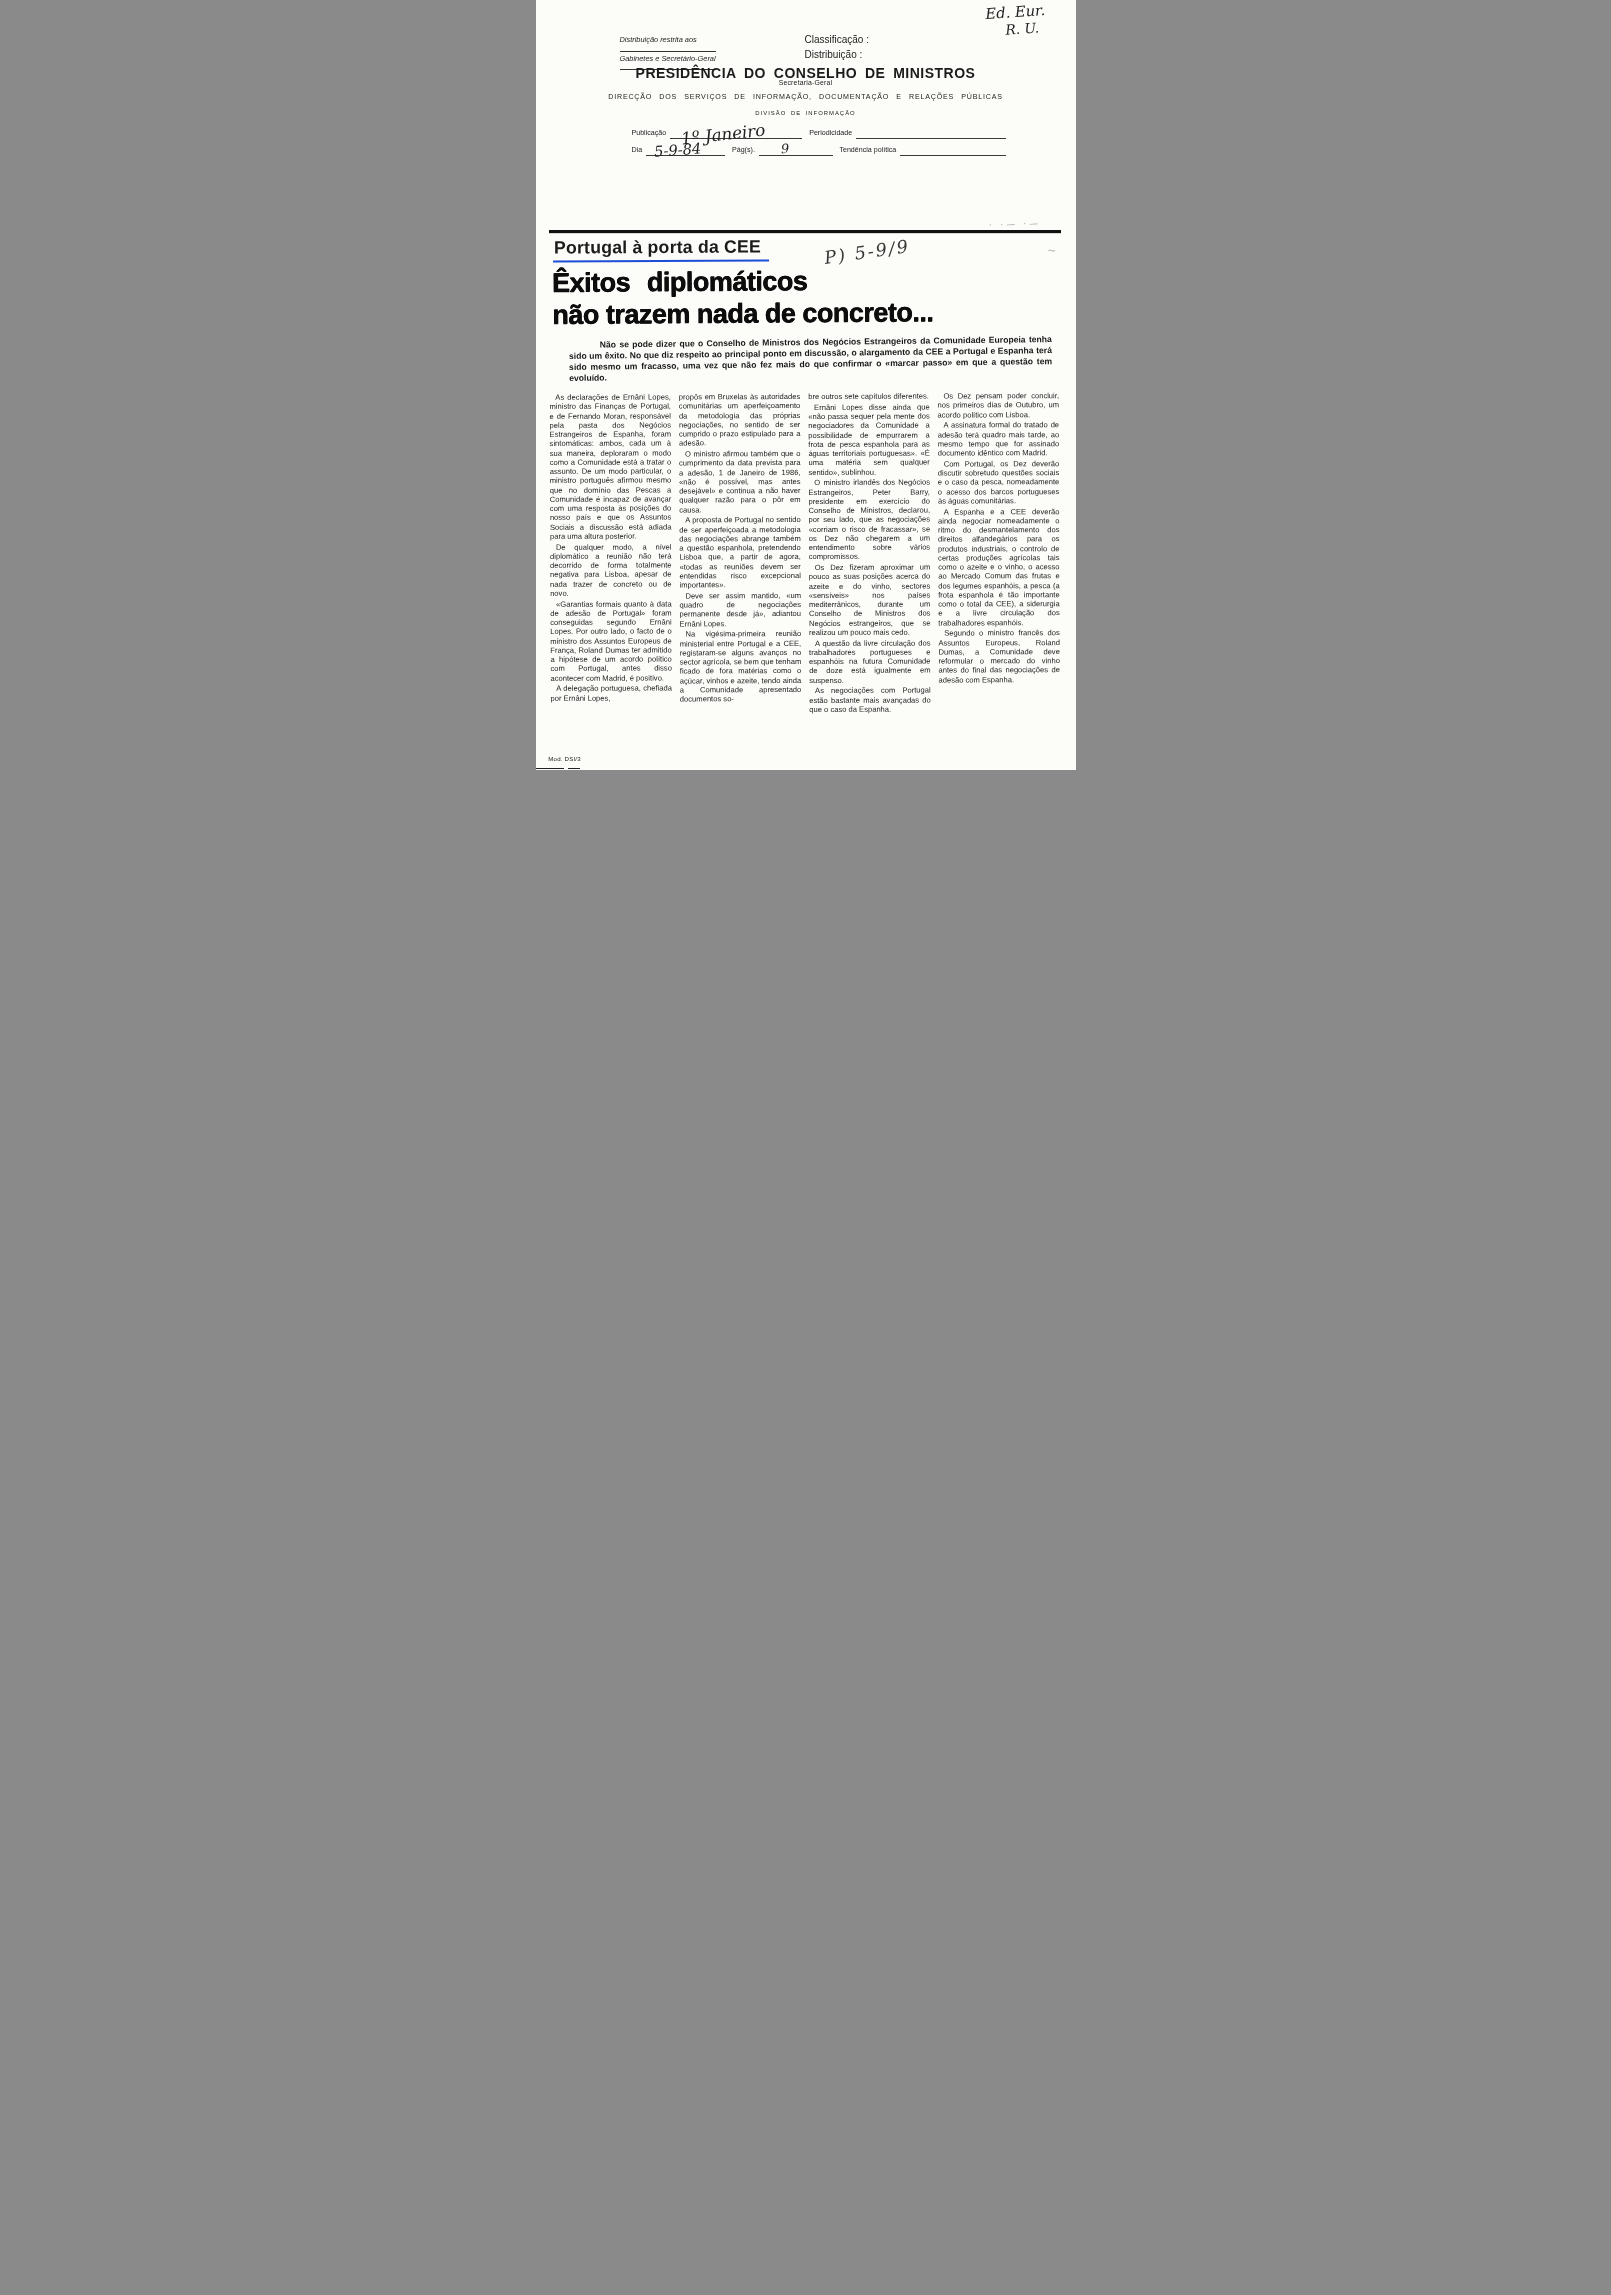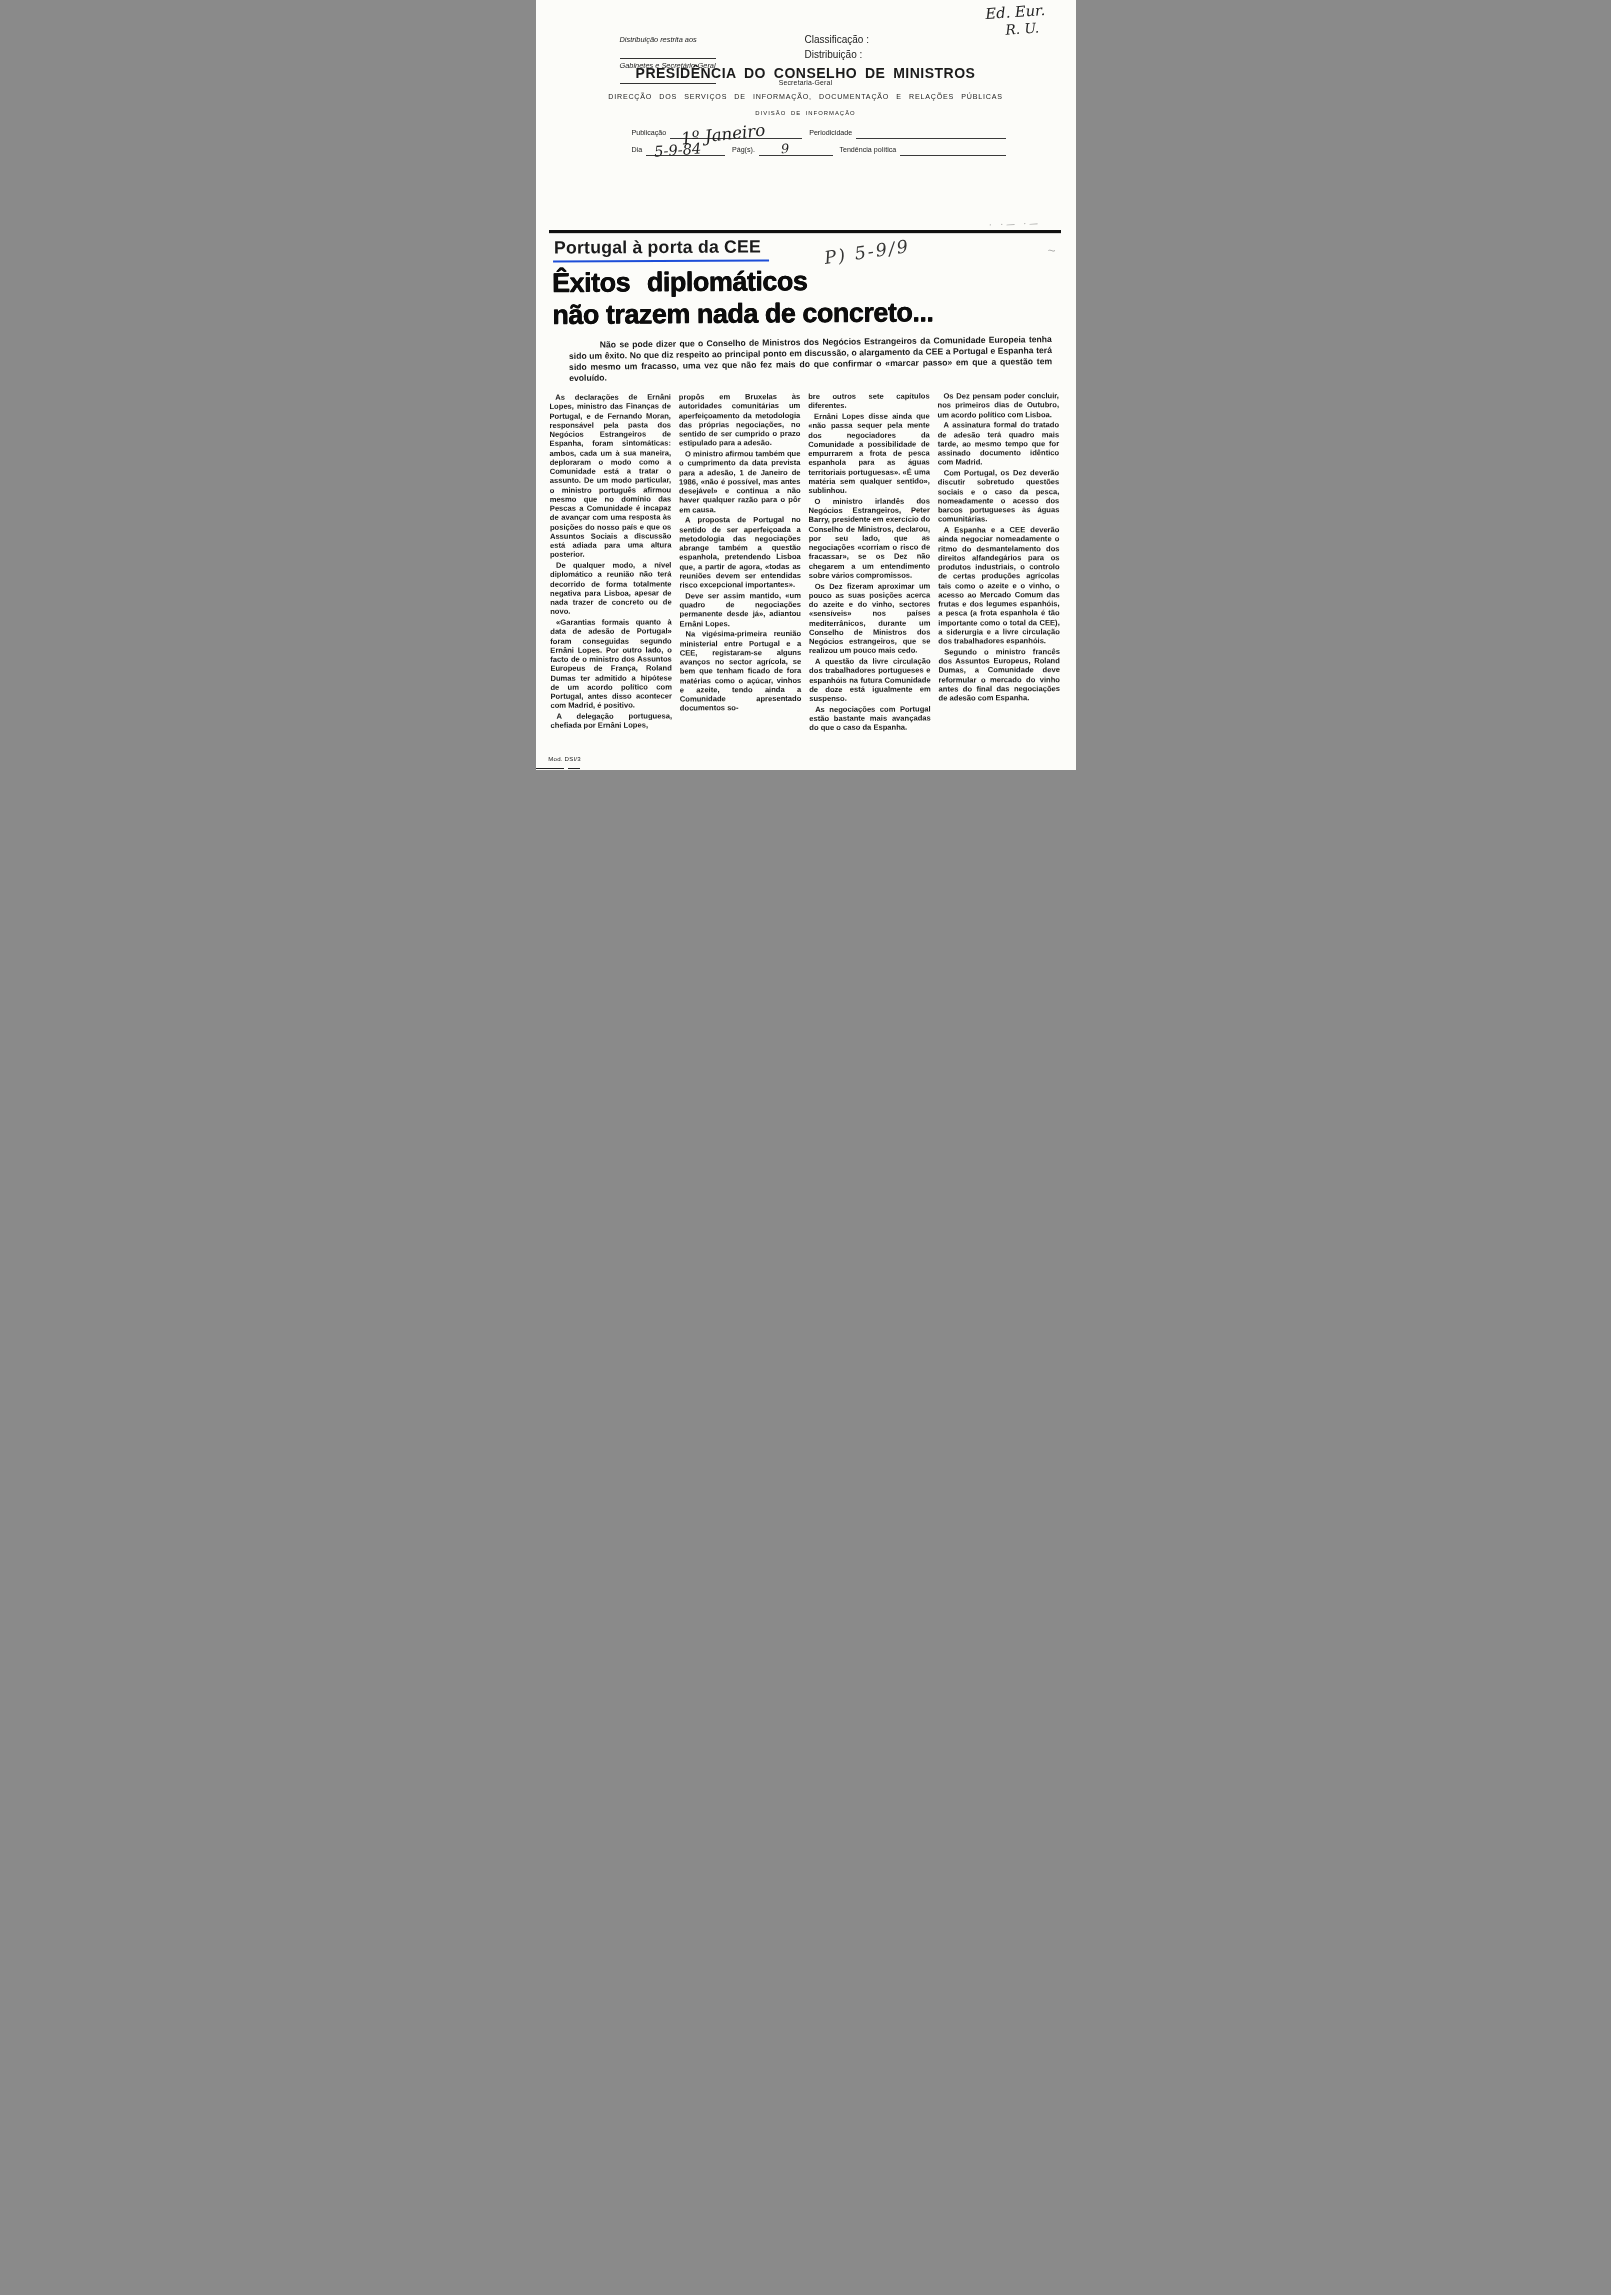--- a/index.html
+++ b/index.html
@@ -23,21 +23,21 @@
     transform:rotate(-4deg);
     font-size:14.7px;line-height:16.7px;
     text-align:left;
   }
   .top-note .l2{margin-left:18.7px;font-size:13.8px;}
   
   .restricted{
     position:absolute;left:84px;top:33px;
     font-size:7.4px;font-style:italic;line-height:14.7px;
   }
-  .restricted span{display:block;border-bottom:0.5px solid #333;padding-bottom:10px;}
+  .restricted span{display:block;border-bottom:0.5px solid #333;padding-bottom:3px;}
   .class-block{
     position:absolute;left:269px;top:33px;
     font-size:10px;line-height:14.7px;
   }
   .org-title{
     position:absolute;left:0;right:0;top:65px;text-align:center;
     font-size:14px;font-weight:bold;letter-spacing:0.5px;word-spacing:3.4px;
   }
   .org-sub{
     position:absolute;left:0;right:0;top:79px;text-align:center;
@@ -128,21 +128,21 @@
     display:flex;gap:7.9px;
     margin:10.8px 1px 0 1px;
     transform:rotate(-.2deg);
   }
   .col{
     flex:1;
     font-size:7.6px;line-height:1.22;
     text-align:justify;
     hyphens:none;
   }
-  .col p{margin:0 0 1.5px 0;text-indent:5.9px;font-weight:bold;}
+  .col p{margin:0 0 1.5px 0;text-indent:5.9px;}
   .col p.flush{text-indent:0;}
   
   .footer-model{
     position:absolute;left:12.8px;bottom:7.9px;
     font-size:6.1px;letter-spacing:0.2px;
   }
   .corner-dash{
     position:absolute;left:0;bottom:1px;width:28.5px;height:1.5px;background:#222;
   }
   .corner-dash2{

